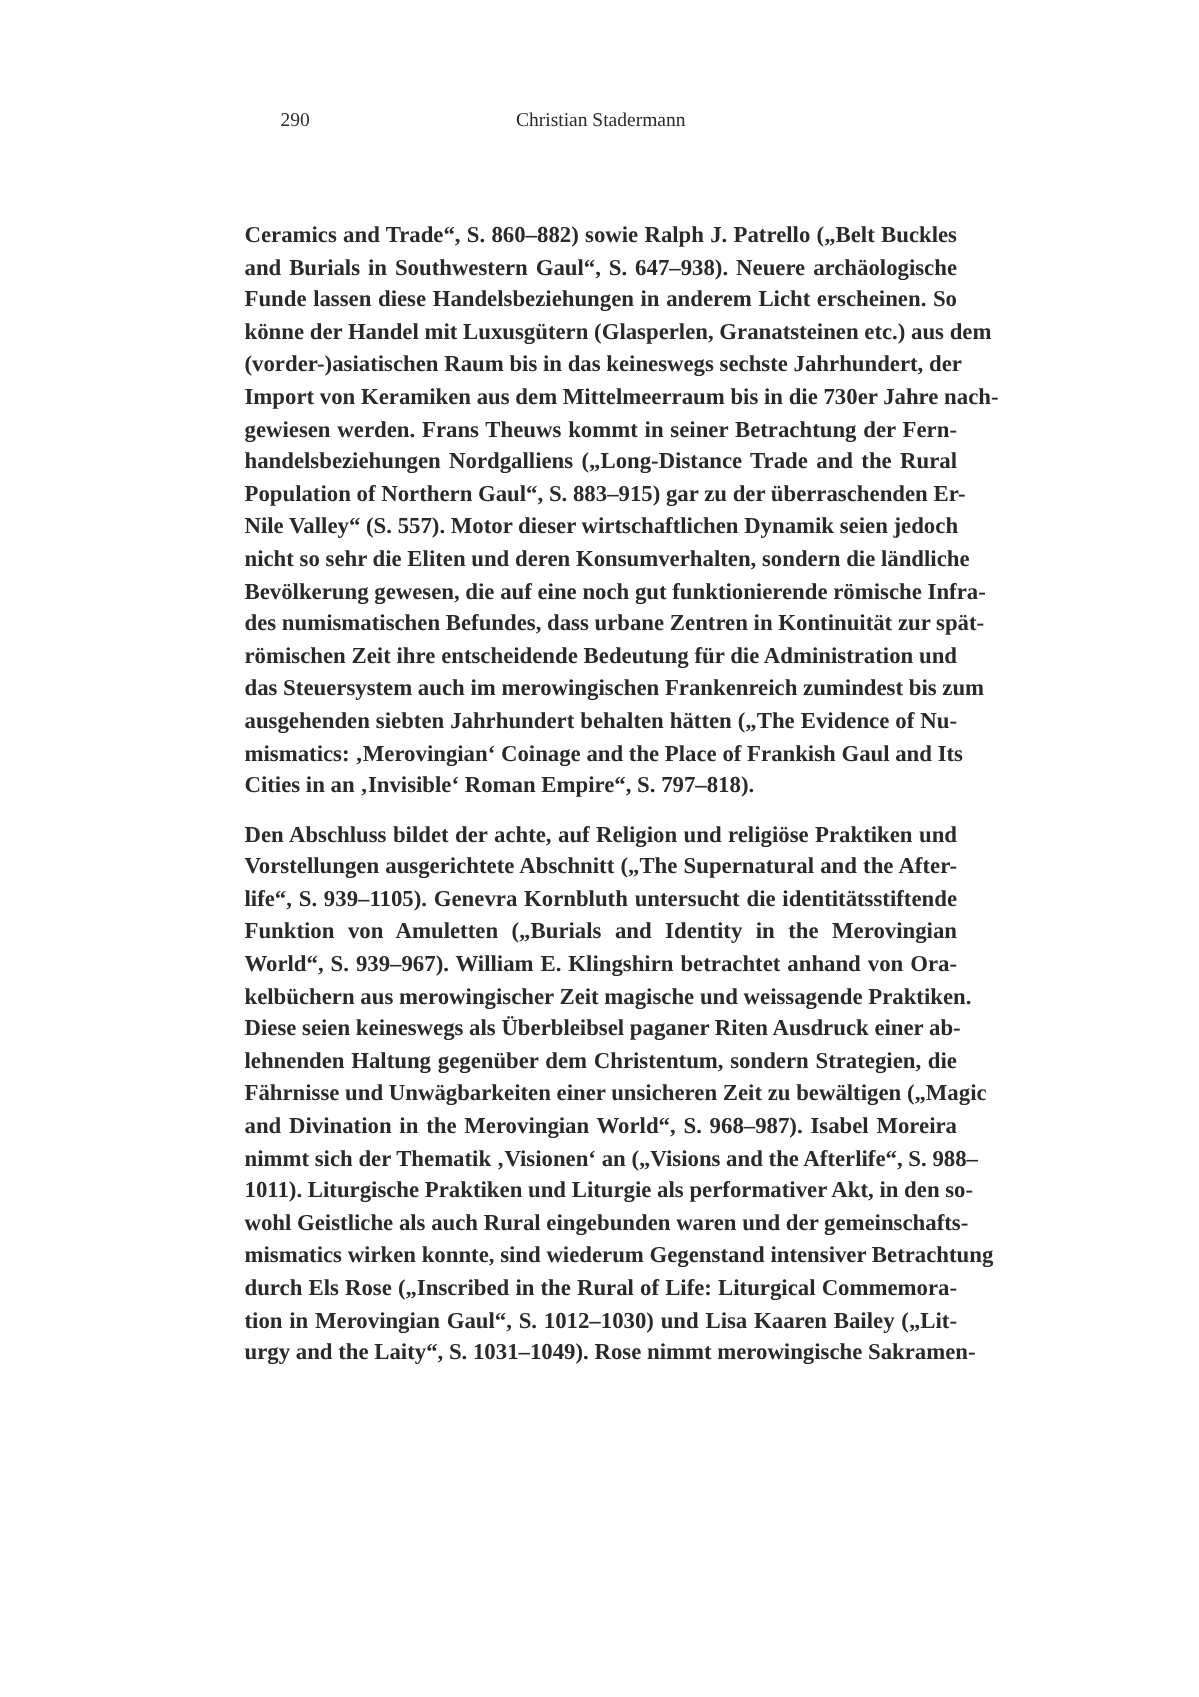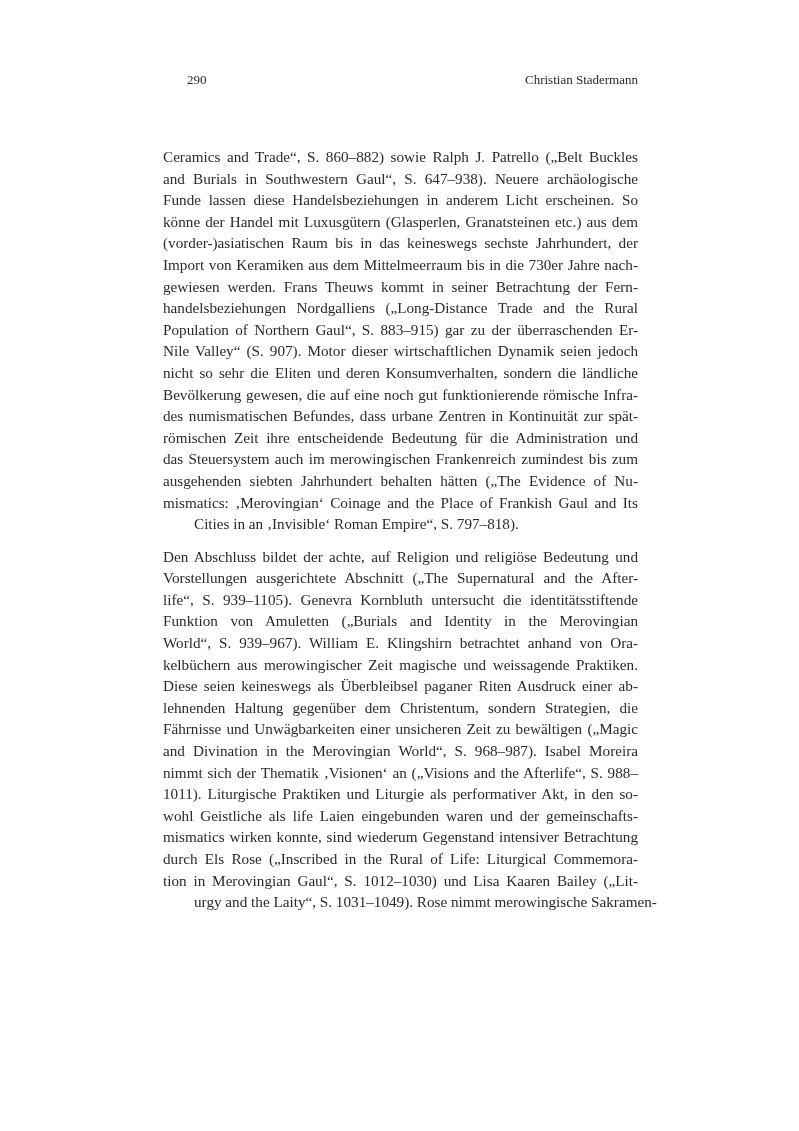--- a/index.html
+++ b/index.html
@@ -1,23 +1,23 @@
 <!DOCTYPE html>
 <html><head>
 <meta charset="utf-8">
 <style>
   html, body { margin:0; padding:0; background:#ffffff; }
   body { width:799px; height:1131px; position:relative; overflow:hidden;
          font-family:"Liberation Serif", "DejaVu Serif", serif; color:#2a2a2a; }
   .header { position:absolute; top:72px; left:163px; width:475px; height:20px; font-size:13px; }
   .page-num { position:absolute; left:0; top:0;margin-left:24px; }
-  .running-head { position:absolute; left:0; right:0; top:0; text-align:right; }
+  .running-head { position:absolute; left:0; right:0; top:0; text-align:center; }
   .body-text { position:absolute; top:146px; left:163px; width:475px; font-size:15.2px; }
-  .line { height:21.6px; line-height:21.6px; white-space:nowrap; text-align:justify; text-align-last:justify; }
-  .line.last { text-align-last:left;margin-left:31px; }
+  .line { height:21.6px; line-height:21.6px; white-space:nowrap; text-align:justify; text-align-last:justify;font-weight:bold; }
+  .line.last { text-align-last:left; }
   .para-gap { height:11px; }
 </style>
 </head>
 <body>
 
 <div class="header">
   <span class="page-num">290</span>
   <span class="running-head">Christian Stadermann</span>
 </div>
 
@@ -25,43 +25,43 @@
   <div class="para" id="p0">
       <div class="line">Ceramics and Trade“, S. 860–882) sowie Ralph J. Patrello („Belt Buckles</div>
       <div class="line">and Burials in Southwestern Gaul“, S. 647–938). Neuere archäologische</div>
       <div class="line">Funde lassen diese Handelsbeziehungen in anderem Licht erscheinen. So</div>
       <div class="line">könne der Handel mit Luxusgütern (Glasperlen, Granatsteinen etc.) aus dem</div>
       <div class="line">(vorder-)asiatischen Raum bis in das keineswegs sechste Jahrhundert, der</div>
       <div class="line">Import von Keramiken aus dem Mittelmeerraum bis in die 730er Jahre nach-</div>
       <div class="line">gewiesen werden. Frans Theuws kommt in seiner Betrachtung der Fern-</div>
       <div class="line">handelsbeziehungen Nordgalliens („Long-Distance Trade and the Rural</div>
       <div class="line">Population of Northern Gaul“, S. 883–915) gar zu der überraschenden Er-</div>
-      <div class="line">Nile Valley“ (S. 907). Motor dieser wirtschaftlichen Dynamik seien jedoch</div>
+      <div class="line">Nile Valley“ (S. 557). Motor dieser wirtschaftlichen Dynamik seien jedoch</div>
       <div class="line">nicht so sehr die Eliten und deren Konsumverhalten, sondern die ländliche</div>
       <div class="line">Bevölkerung gewesen, die auf eine noch gut funktionierende römische Infra-</div>
       <div class="line">des numismatischen Befundes, dass urbane Zentren in Kontinuität zur spät-</div>
       <div class="line">römischen Zeit ihre entscheidende Bedeutung für die Administration und</div>
       <div class="line">das Steuersystem auch im merowingischen Frankenreich zumindest bis zum</div>
       <div class="line">ausgehenden siebten Jahrhundert behalten hätten („The Evidence of Nu-</div>
       <div class="line">mismatics: ‚Merovingian‘ Coinage and the Place of Frankish Gaul and Its</div>
       <div class="line last">Cities in an ‚Invisible‘ Roman Empire“, S. 797–818).</div>
     </div>
   <div class="para-gap"></div>
   <div class="para" id="p1">
-      <div class="line">Den Abschluss bildet der achte, auf Religion und religiöse Bedeutung und</div>
+      <div class="line">Den Abschluss bildet der achte, auf Religion und religiöse Praktiken und</div>
       <div class="line">Vorstellungen ausgerichtete Abschnitt („The Supernatural and the After-</div>
       <div class="line">life“, S. 939–1105). Genevra Kornbluth untersucht die identitätsstiftende</div>
       <div class="line">Funktion von Amuletten („Burials and Identity in the Merovingian</div>
       <div class="line">World“, S. 939–967). William E. Klingshirn betrachtet anhand von Ora-</div>
       <div class="line">kelbüchern aus merowingischer Zeit magische und weissagende Praktiken.</div>
       <div class="line">Diese seien keineswegs als Überbleibsel paganer Riten Ausdruck einer ab-</div>
       <div class="line">lehnenden Haltung gegenüber dem Christentum, sondern Strategien, die</div>
       <div class="line">Fährnisse und Unwägbarkeiten einer unsicheren Zeit zu bewältigen („Magic</div>
       <div class="line">and Divination in the Merovingian World“, S. 968–987). Isabel Moreira</div>
       <div class="line">nimmt sich der Thematik ‚Visionen‘ an („Visions and the Afterlife“, S. 988–</div>
       <div class="line">1011). Liturgische Praktiken und Liturgie als performativer Akt, in den so-</div>
-      <div class="line">wohl Geistliche als life Laien eingebunden waren und der gemeinschafts-</div>
+      <div class="line">wohl Geistliche als auch Rural eingebunden waren und der gemeinschafts-</div>
       <div class="line">mismatics wirken konnte, sind wiederum Gegenstand intensiver Betrachtung</div>
       <div class="line">durch Els Rose („Inscribed in the Rural of Life: Liturgical Commemora-</div>
       <div class="line">tion in Merovingian Gaul“, S. 1012–1030) und Lisa Kaaren Bailey („Lit-</div>
       <div class="line last">urgy and the Laity“, S. 1031–1049). Rose nimmt merowingische Sakramen-</div>
     </div>
 </div>
 
 </body></html>

